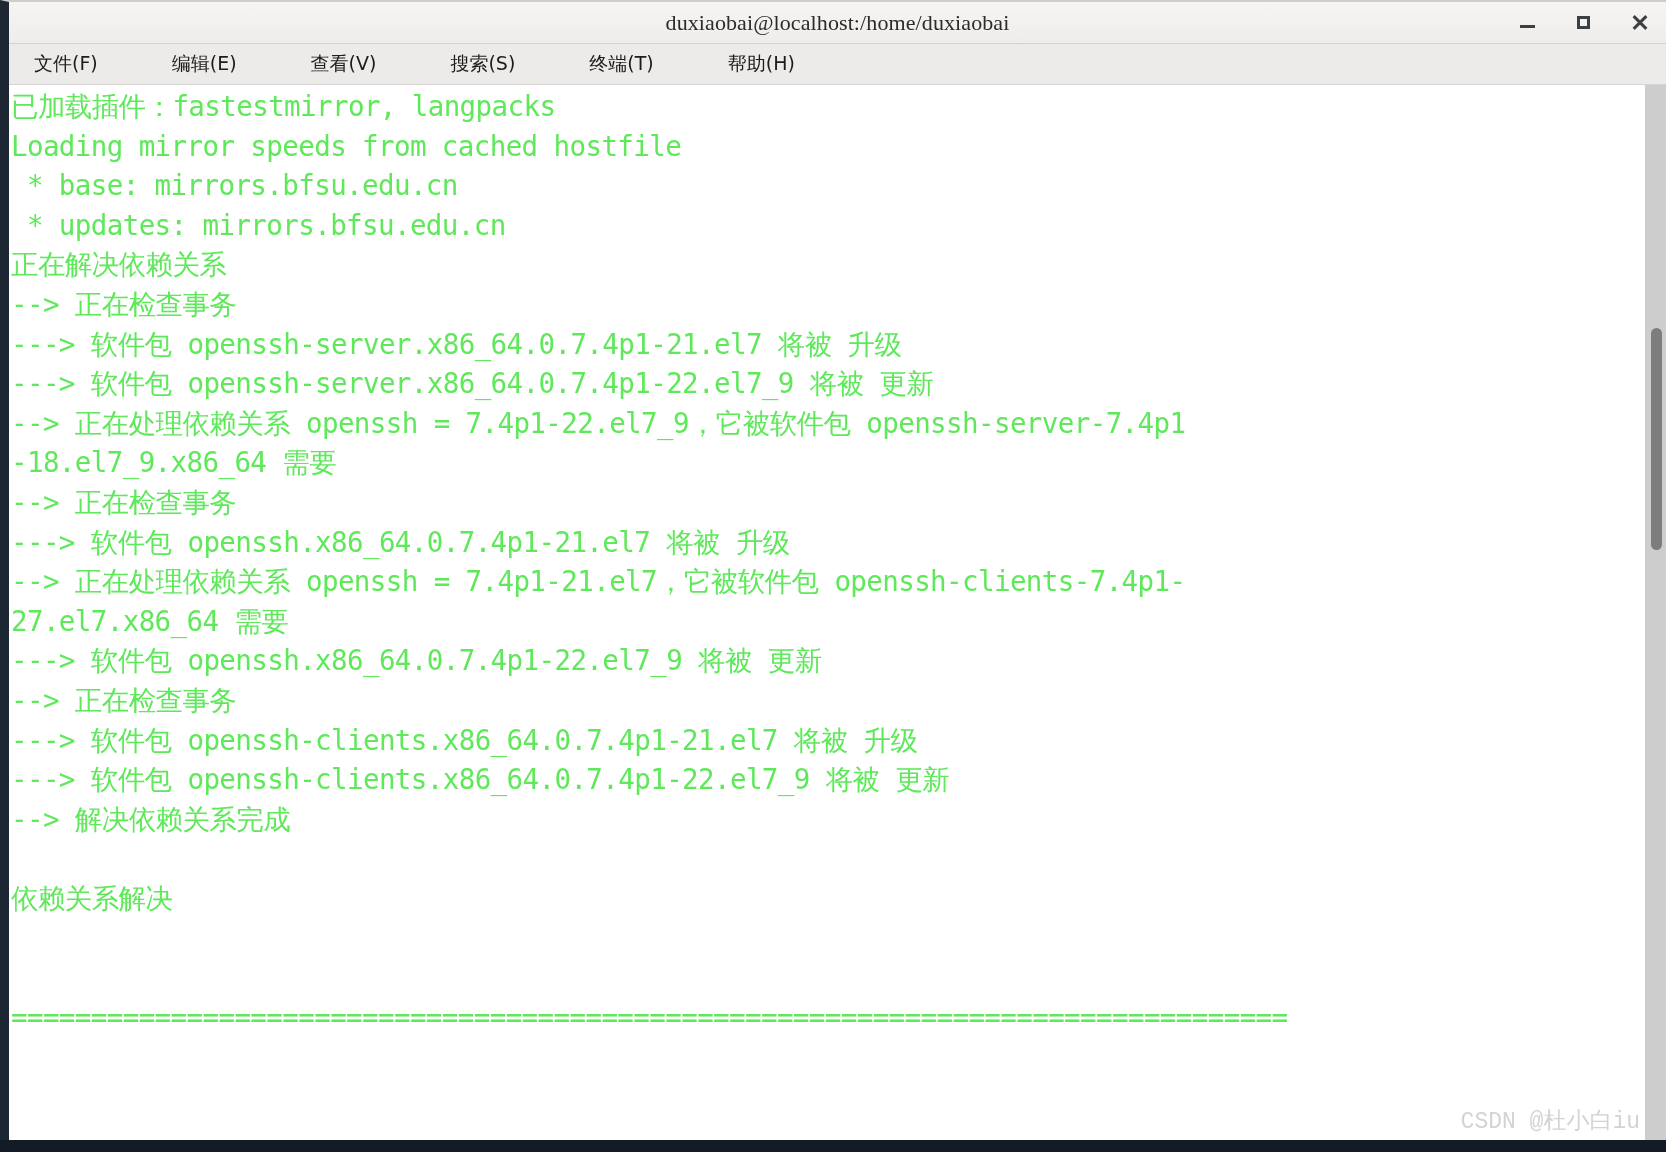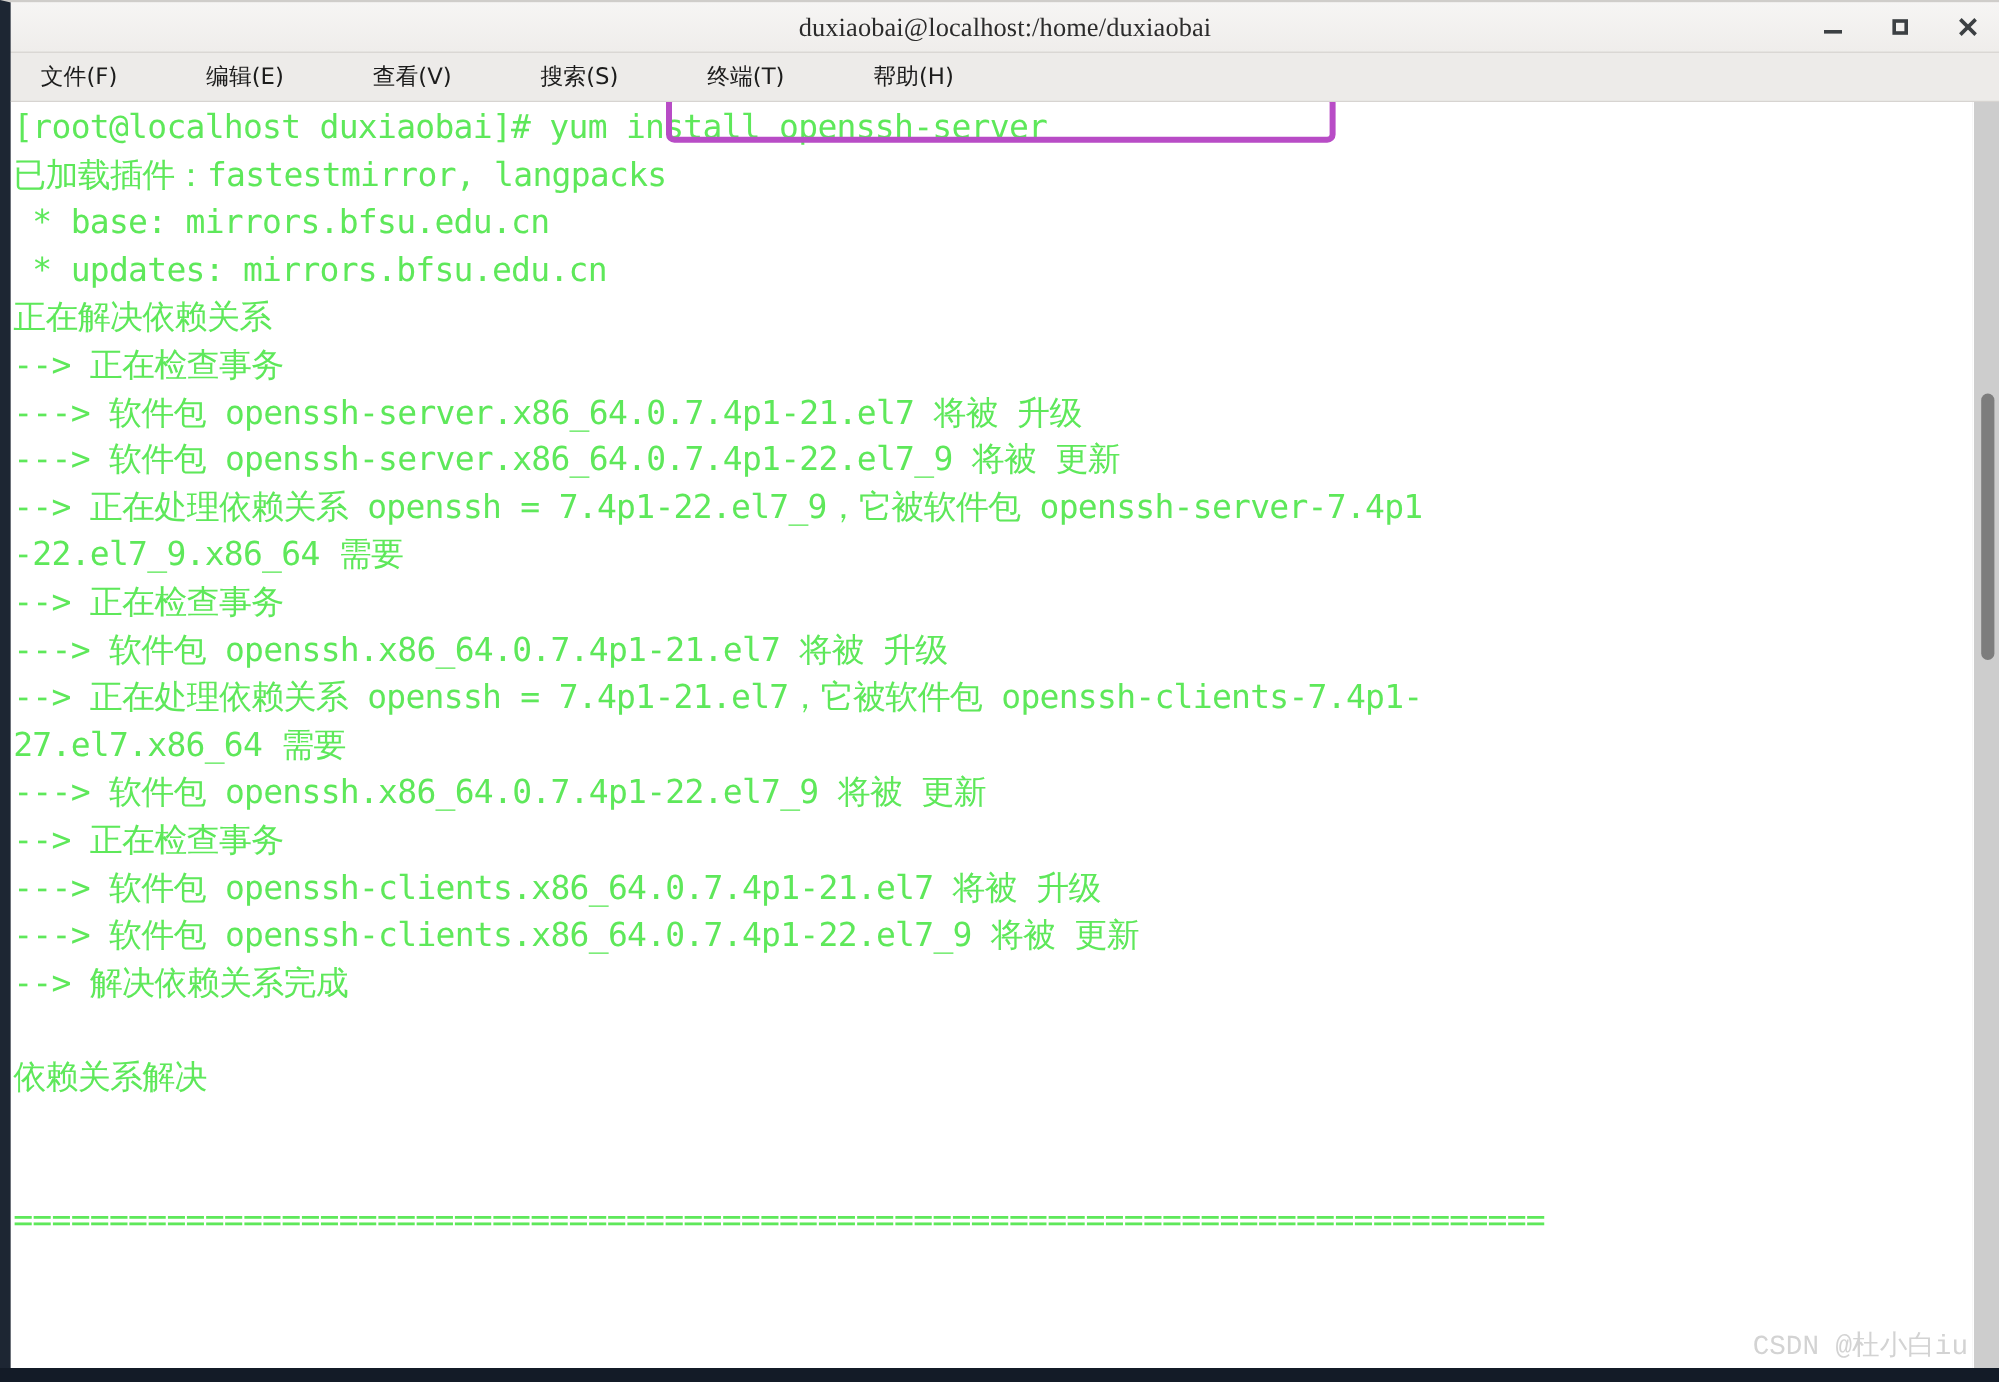--- a/index.html
+++ b/index.html
@@ -237,30 +237,30 @@
       <div class="menu-item">文件(F)</div>
       <div class="menu-item">编辑(E)</div>
       <div class="menu-item">查看(V)</div>
       <div class="menu-item">搜索(S)</div>
       <div class="menu-item">终端(T)</div>
       <div class="menu-item">帮助(H)</div>
     </div>
 
     <div class="term-wrap">
       <div class="term" id="term-output">
-          <div class="line prompt"><span>[root@localhost duxiaobai]# </span><span>yum install openssh-server</span><div class="hl-box" style="border-color: rgb(184, 76, 198);"></div></div>
           <div class="line">已加载插件：fastestmirror, langpacks</div>
+          <div class="line">Loading mirror speeds from cached hostfile</div>
           <div class="line"> * base: mirrors.bfsu.edu.cn</div>
           <div class="line"> * updates: mirrors.bfsu.edu.cn</div>
           <div class="line">正在解决依赖关系</div>
           <div class="line">--&gt; 正在检查事务</div>
           <div class="line">---&gt; 软件包 openssh-server.x86_64.0.7.4p1-21.el7 将被 升级</div>
           <div class="line">---&gt; 软件包 openssh-server.x86_64.0.7.4p1-22.el7_9 将被 更新</div>
           <div class="line">--&gt; 正在处理依赖关系 openssh = 7.4p1-22.el7_9，它被软件包 openssh-server-7.4p1</div>
-          <div class="line">-22.el7_9.x86_64 需要</div>
+          <div class="line">-18.el7_9.x86_64 需要</div>
           <div class="line">--&gt; 正在检查事务</div>
           <div class="line">---&gt; 软件包 openssh.x86_64.0.7.4p1-21.el7 将被 升级</div>
           <div class="line">--&gt; 正在处理依赖关系 openssh = 7.4p1-21.el7，它被软件包 openssh-clients-7.4p1-</div>
           <div class="line">27.el7.x86_64 需要</div>
           <div class="line">---&gt; 软件包 openssh.x86_64.0.7.4p1-22.el7_9 将被 更新</div>
           <div class="line">--&gt; 正在检查事务</div>
           <div class="line">---&gt; 软件包 openssh-clients.x86_64.0.7.4p1-21.el7 将被 升级</div>
           <div class="line">---&gt; 软件包 openssh-clients.x86_64.0.7.4p1-22.el7_9 将被 更新</div>
           <div class="line">--&gt; 解决依赖关系完成</div>
           <div class="line blank"> </div>

